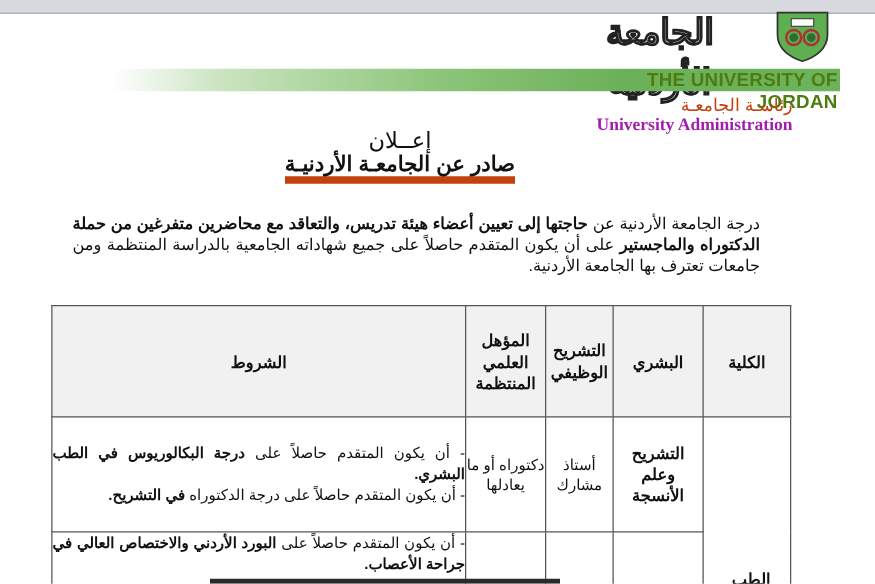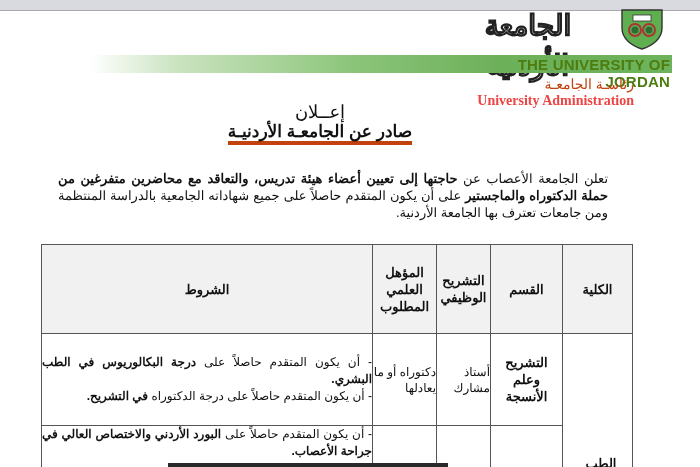--- a/index.html
+++ b/index.html
@@ -8,34 +8,34 @@
   .topbar { position:absolute; left:0; top:0; width:700px; height:10px; background:#d9dadf; border-bottom:1px solid #a9a9ad; }
   .green-band { position:absolute; left:90px; top:55px; width:582px; height:18px;
     background:linear-gradient(90deg, rgba(255,255,255,0) 0%, rgba(150,200,130,0.5) 15%, #8cc57a 45%, #6db05a 70%, #6cb35b 100%); }
   .univ-name { position:absolute; left:450px; top:56px; width:222px; height:17px; line-height:17px;
     color:#4d7c0f; font-weight:bold; font-size:15px; text-align:right; padding-right:2px; box-sizing:border-box; letter-spacing:0.2px; }
   .ar-logo-text { position:absolute; left:448px; top:6px; width:160px; height:40px; line-height:40px; text-align:center;
     font-family:"DejaVu Serif", serif; font-size:28px; color:#fff; font-weight:bold;
     -webkit-text-stroke:1.3px #222; direction:rtl; letter-spacing:-1px; }
   .crest { position:absolute; left:619px; top:8px; width:46px; height:42px; }
   .presidency { position:absolute; right:66px; top:76px; font-size:14px; direction:rtl; color:#c2410c; }
-  .admin { position:absolute; right:66px; top:93px; font-family:"Liberation Serif", serif; font-weight:bold; font-size:14px; color:#ef4444; }
+  .admin { position:absolute; right:66px; top:93px; font-family:"Liberation Serif", serif; font-weight:bold; font-size:14px; color:#a21caf; }
   .ann-title { position:absolute; left:220px; top:101px; width:200px; text-align:center; font-size:18px; font-weight:normal; direction:rtl; }
   .ann-sub { position:absolute; left:200px; top:121px; width:240px; text-align:center; font-size:17px; font-weight:bold; direction:rtl; }
-  .ann-sub span { border-bottom:4px solid #c2410c; padding-bottom:0; }
+  .ann-sub span { border-bottom:6px solid #c2410c; padding-bottom:0; }
   .intro { position:absolute; left:58px; top:170px; width:550px; direction:rtl; text-align:justify; font-size:13px; line-height:17px; }
   .intro b { font-weight:bold; }
   table.ads { position:absolute; left:41px; top:244px; border-collapse:collapse; direction:rtl; table-layout:fixed; }
   table.ads td, table.ads th { border:1px solid #555; padding:0; vertical-align:middle; }
   table.ads th { background:#f1f1f1; font-weight:bold; font-size:13px; height:88px; text-align:center; line-height:17px; }
   .c-fac { width:70px; } .c-dep { width:72px; } .c-title { width:54px; } .c-qual { width:64px; } .c-cond { width:331px; }
   td.cond { font-size:12px; line-height:17px; padding:3px 6px 3px 10px; text-align:justify; }
   td.cond div { margin:0; }
   td.dep-cell { text-align:center; font-weight:bold; font-size:13px; line-height:17px;margin-left:12px; }
-  td.small-cell { text-align:right; font-size:12px; line-height:16px; }
+  td.small-cell { text-align:center; font-size:12px; line-height:16px; }
   .fac-partial { position:absolute; left:568px; top:456px; width:66px; text-align:center; font-size:13px; font-weight:bold; direction:rtl; }
   .bottom-bar { position:absolute; left:168px; top:463px; width:280px; height:4px; background:#2a2a2a; }
 </style>
 </head>
 <body>
 
 <div class="topbar"></div>
 
 <div class="ar-logo-text">الجامعة الأردنية</div>
 
@@ -49,36 +49,36 @@
 </svg>
 
 <div class="green-band"></div>
 <div class="univ-name">THE UNIVERSITY OF JORDAN</div>
 <div class="presidency">رئاسـة الجامعـة</div>
 <div class="admin">University Administration</div>
 
 <div class="ann-title">إعــلان</div>
 <div class="ann-sub"><span>صادر عن الجامعـة الأردنيـة</span></div>
 
-<div class="intro"><span>تعلن الجامعة الأعصاب عن </span><b>حاجتها إلى تعيين أعضاء هيئة تدريس، والتعاقد مع محاضرين متفرغين من حملة الدكتوراه والماجستير</b><span> على أن يكون المتقدم حاصلاً على جميع شهاداته الجامعية بالدراسة المنتظمة ومن جامعات تعترف بها الجامعة الأردنية.</span></div>
+<div class="intro"><span>درجة الجامعة الأردنية عن </span><b>حاجتها إلى تعيين أعضاء هيئة تدريس، والتعاقد مع محاضرين متفرغين من حملة الدكتوراه والماجستير</b><span> على أن يكون المتقدم حاصلاً على جميع شهاداته الجامعية بالدراسة المنتظمة ومن جامعات تعترف بها الجامعة الأردنية.</span></div>
 
 <table class="ads">
   <colgroup>
     <col class="c-fac">
       <col class="c-dep">
       <col class="c-title">
       <col class="c-qual">
       <col class="c-cond">
   </colgroup>
   <tbody>
       <tr>
     <th>الكلية</th>
-    <th>القسم</th>
+    <th>البشري</th>
     <th>التشريح الوظيفي</th>
-    <th>المؤهل العلمي المطلوب</th>
+    <th>المؤهل العلمي المنتظمة</th>
     <th>الشروط</th>
   </tr>
   <tr style="height:92px;">
     <td rowspan="2"></td>
     <td class="dep-cell">التشريح وعلم الأنسجة</td>
     <td class="small-cell">أستاذ مشارك</td>
     <td class="small-cell">دكتوراه أو ما يعادلها</td>
     <td class="cond">
       <div><span>- أن يكون المتقدم حاصلاً على </span><b>درجة البكالوريوس في الطب البشري.</b></div>
       <div><span>- أن يكون المتقدم حاصلاً على درجة الدكتوراه </span><b>في التشريح.</b></div>

